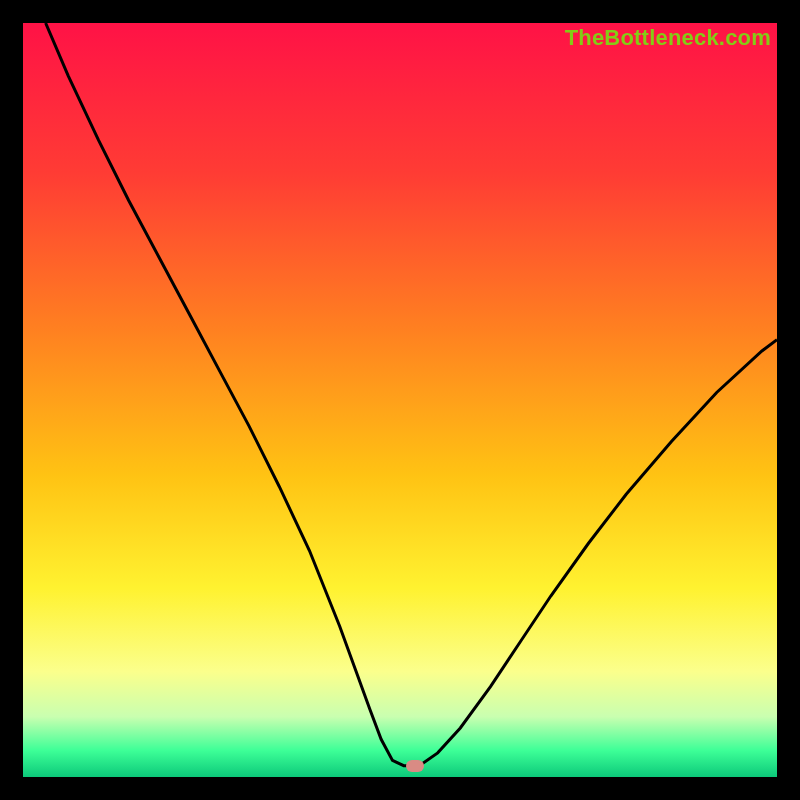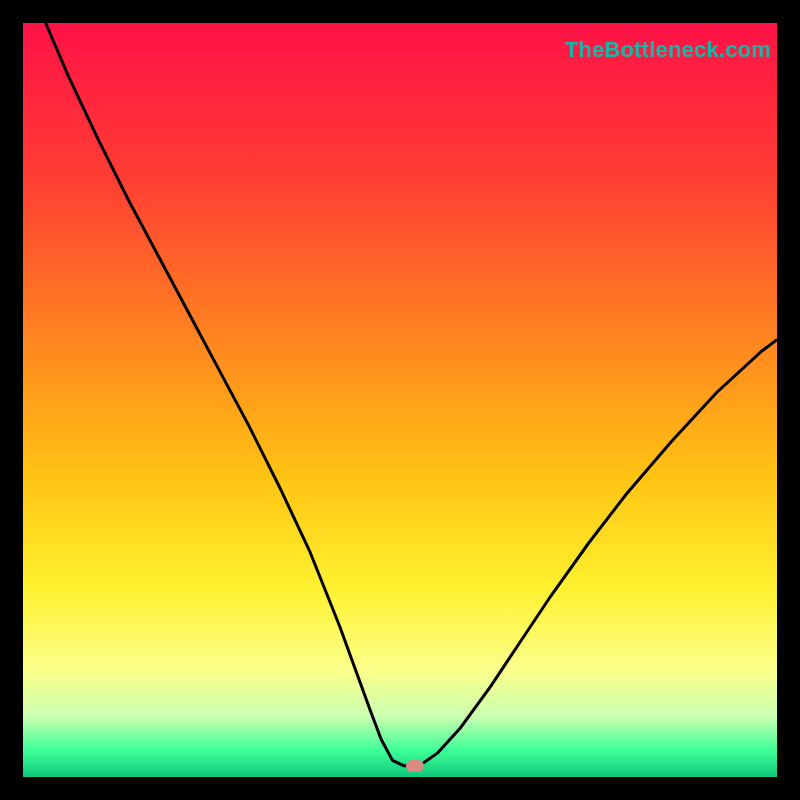--- a/index.html
+++ b/index.html
@@ -33,23 +33,22 @@
     width: 754px;
     height: 754px;
   }
   .watermark {
     position: absolute;
     top: 2px;
     right: 6px;
     font-family: Arial, Helvetica, sans-serif;
     font-size: 22px;
     font-weight: 600;
-    color: #14b8a6;
+    color: #84cc16;
     letter-spacing: 0.2px;
-    margin-top: 12px;
   }
   .curve-svg {
     position: absolute;
     left: 0;
     top: 0;
     width: 754px;
     height: 754px;
   }
   .marker {
     position: absolute;

